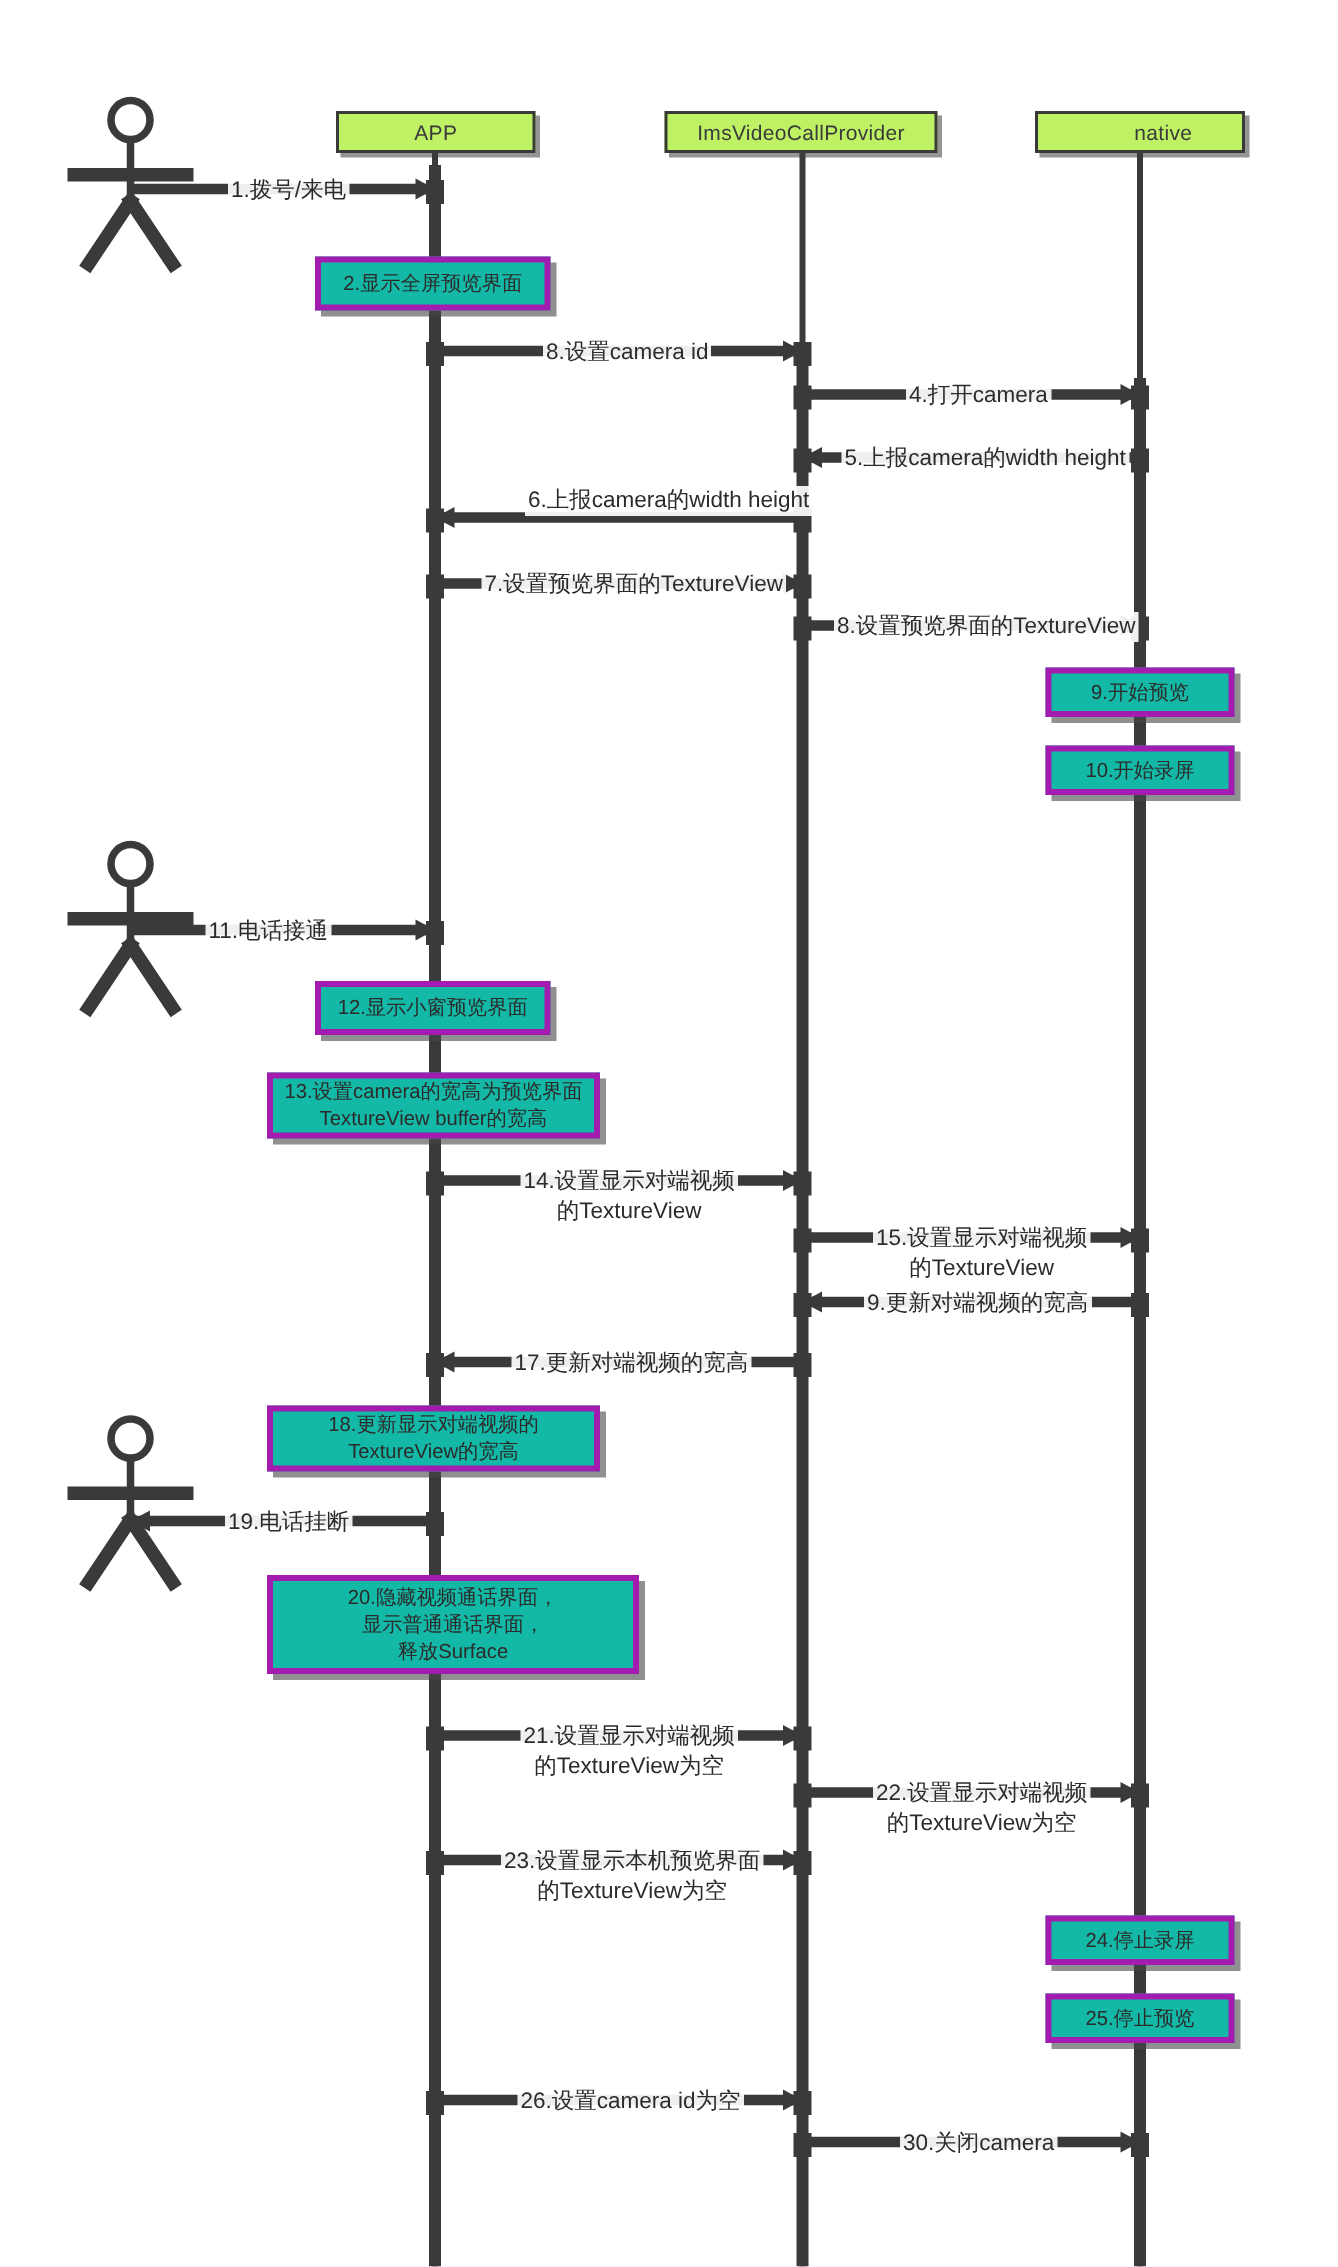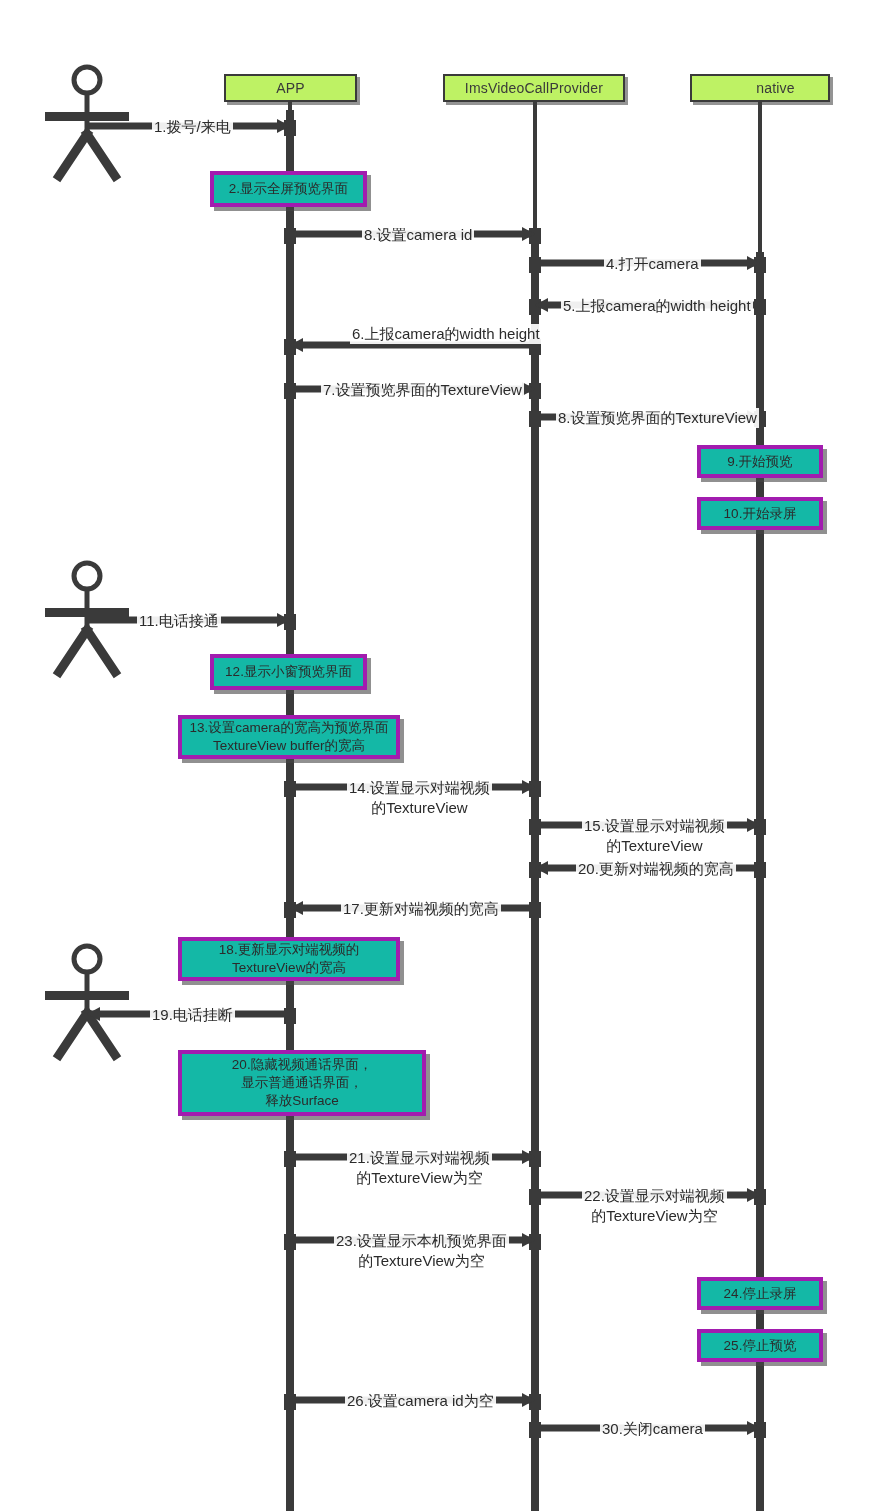--- a/index.html
+++ b/index.html
@@ -246,21 +246,21 @@
       <div class="msg-label" style="top: 254px; left: 604px;">4.打开camera</div>
       <div class="msg-label" style="top: 296px; left: 561px;">5.上报camera的width height</div>
       <div class="msg-label" style="top: 324px; left: 326px; margin-left: 24px;">6.上报camera的width height</div>
       <div class="msg-label" style="top: 380px; left: 321px;">7.设置预览界面的TextureView</div>
       <div class="msg-label" style="top: 408px; left: 556px;">8.设置预览界面的TextureView</div>
       <div class="msg-label" style="top: 611px; left: 137px;">11.电话接通</div>
       <div class="msg-label" style="top: 778px; left: 347px;">14.设置显示对端视频
 的TextureView</div>
       <div class="msg-label" style="top: 816px; left: 582px;">15.设置显示对端视频
 的TextureView</div>
-      <div class="msg-label" style="top: 859px; left: 576px;">20.更新对端视频的宽高</div>
+      <div class="msg-label" style="top: 859px; left: 576px;">9.更新对端视频的宽高</div>
       <div class="msg-label" style="top: 899px; left: 341px;">17.更新对端视频的宽高</div>
       <div class="msg-label" style="top: 1005px; left: 150px;">19.电话挂断</div>
       <div class="msg-label" style="top: 1148px; left: 347px;">21.设置显示对端视频
 的TextureView为空</div>
       <div class="msg-label" style="top: 1186px; left: 582px;">22.设置显示对端视频
 的TextureView为空</div>
       <div class="msg-label" style="top: 1231px; left: 334px;">23.设置显示本机预览界面
 的TextureView为空</div>
       <div class="msg-label" style="top: 1391px; left: 345px;">26.设置camera id为空</div>
       <div class="msg-label" style="top: 1419px; left: 600px;">30.关闭camera</div>

